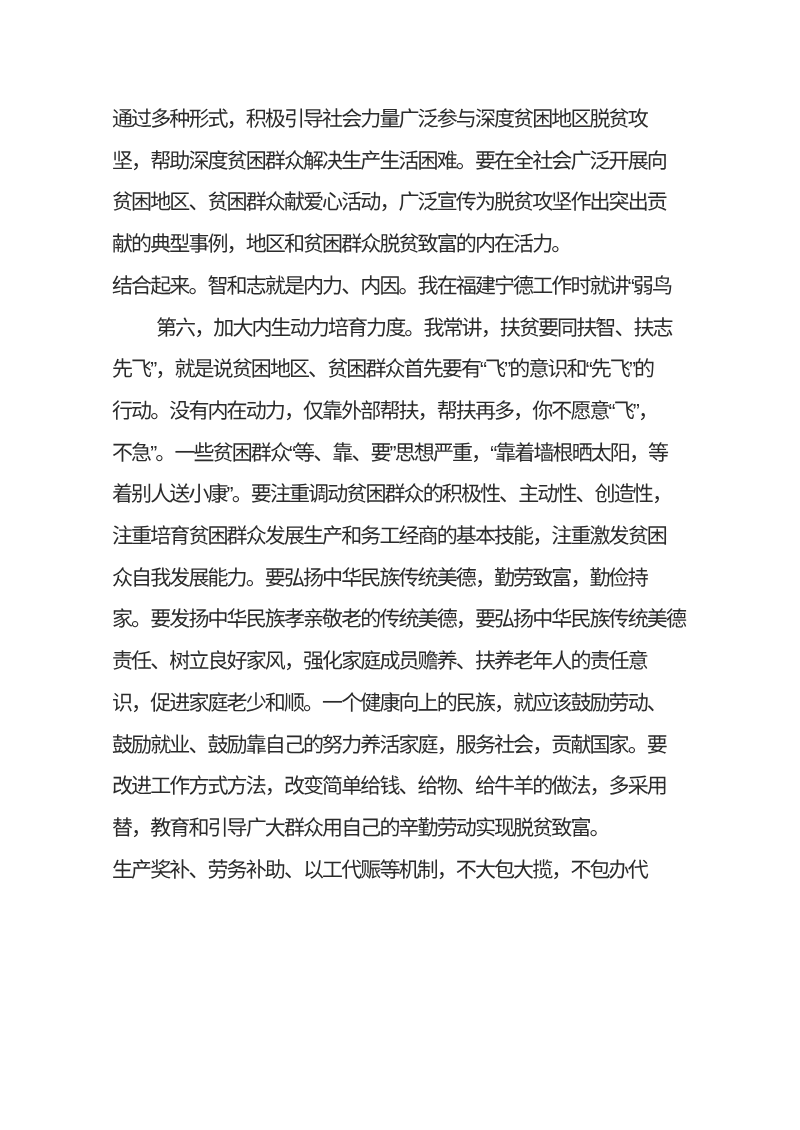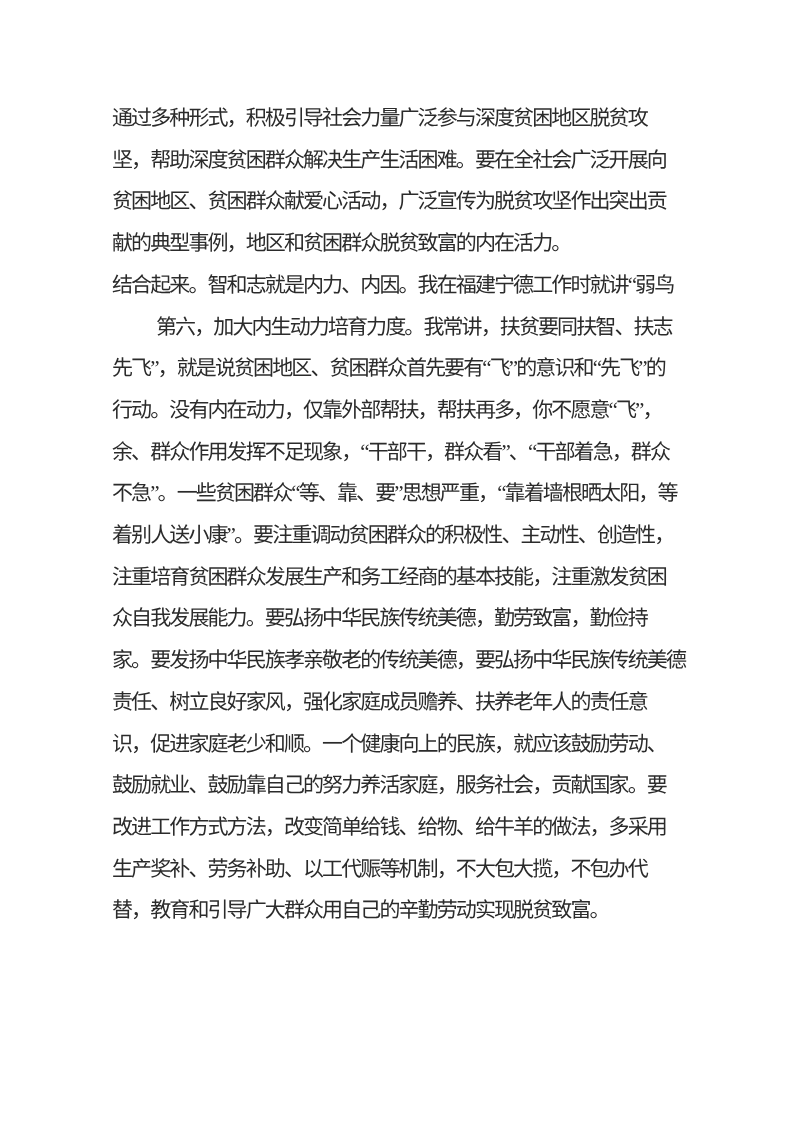--- a/index.html
+++ b/index.html
@@ -1,15 +1,15 @@
 <!DOCTYPE html>
 <html lang="zh-CN" style="--page-bg: #ffffff; --text-color: #2b2b2b;"><head>
 <meta charset="utf-8">
 <style>
-  * { margin: 0; padding: 0; box-sizing: border-box; font-family: Liberation Serif, serif; }
+  * { margin: 0; padding: 0; box-sizing: border-box; }
   html, body {
     width: 800px;
     height: 1130px;
     background: var(--page-bg, #ffffff);
     font-family: "Liberation Sans", sans-serif;
   }
   .page {
     position: relative;
     width: 800px;
     height: 1130px;
@@ -41,26 +41,25 @@
 <div class="page">
   <div class="text-block">
     <p class="line">通过多种形式，积极引导社会力量广泛参与深度贫困地区脱贫攻</p>
     <p class="line">坚，帮助深度贫困群众解决生产生活困难。要在全社会广泛开展向</p>
     <p class="line">贫困地区、贫困群众献爱心活动，广泛宣传为脱贫攻坚作出突出贡</p>
     <p class="line">献的典型事例，地区和贫困群众脱贫致富的内在活力。</p>
     <p class="line">结合起来。智和志就是内力、内因。我在福建宁德工作时就讲“弱鸟</p>
     <p class="line para-start">第六，加大内生动力培育力度。我常讲，扶贫要同扶智、扶志</p>
     <p class="line">先飞”，就是说贫困地区、贫困群众首先要有“飞”的意识和“先飞”的</p>
     <p class="line">行动。没有内在动力，仅靠外部帮扶，帮扶再多，你不愿意“飞”，</p>
-    <p class="line">余、群众作用发挥不足现象，“干部干，群众看”、“干部着急，群众</p>
     <p class="line">不急”。一些贫困群众“等、靠、要”思想严重，“靠着墙根晒太阳，等</p>
     <p class="line">着别人送小康”。要注重调动贫困群众的积极性、主动性、创造性，</p>
     <p class="line">注重培育贫困群众发展生产和务工经商的基本技能，注重激发贫困</p>
     <p class="line">众自我发展能力。要弘扬中华民族传统美德，勤劳致富，勤俭持</p>
     <p class="line">家。要发扬中华民族孝亲敬老的传统美德，要弘扬中华民族传统美德</p>
     <p class="line">责任、树立良好家风，强化家庭成员赡养、扶养老年人的责任意</p>
     <p class="line">识，促进家庭老少和顺。一个健康向上的民族，就应该鼓励劳动、</p>
     <p class="line">鼓励就业、鼓励靠自己的努力养活家庭，服务社会，贡献国家。要</p>
     <p class="line">改进工作方式方法，改变简单给钱、给物、给牛羊的做法，多采用</p>
+    <p class="line">替，教育和引导广大群众用自己的辛勤劳动实现脱贫致富。</p>
     <p class="line">生产奖补、劳务补助、以工代赈等机制，不大包大揽，不包办代</p>
-    <p class="line">替，教育和引导广大群众用自己的辛勤劳动实现脱贫致富。</p>
   </div>
 </div>
 
 </body></html>

